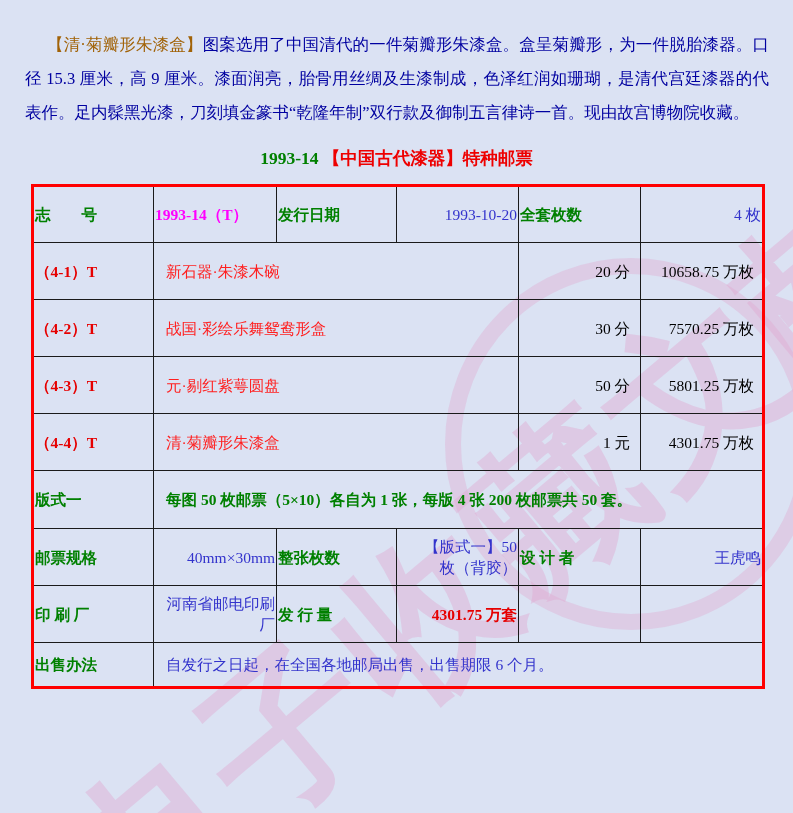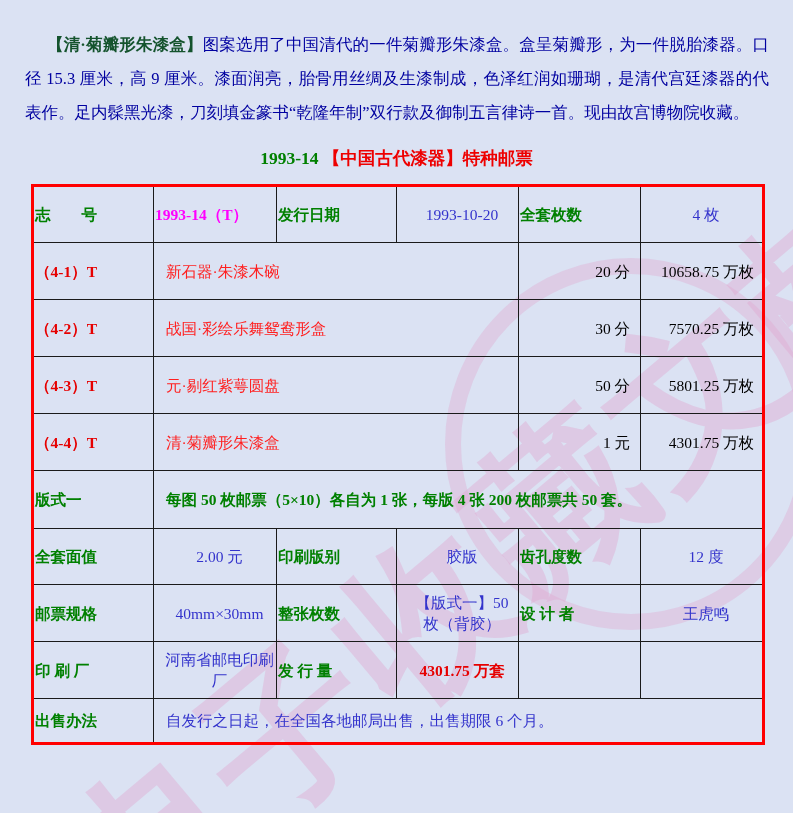--- a/index.html
+++ b/index.html
@@ -21,42 +21,42 @@
     position:absolute;left:445px;top:258px;width:340px;height:340px;
     border:16px solid rgba(224,168,208,0.38);border-radius:50%;
   }
   
   .content{position:relative;z-index:1;}
   .intro{
     padding:11px 24px 0 25px;
     font-size:16.5px;line-height:34px;color:#0000a0;
     text-align:justify;text-indent:22px;
   }
-  .intro .hl{color:#14532d;font-weight:bold;}
+  .intro .hl{color:#a16207;font-weight:normal;}
   .page-title{
     margin-top:15px;text-align:center;
     font-size:17.5px;font-weight:bold;line-height:24px;
   }
   .page-title .t-green{color:#008000;}
   .page-title .t-red{color:#ee0000;}
   table.stamp-table{
     margin:14px 0 0 31px;width:731px;
     border-collapse:collapse;table-layout:fixed;
     border:3px solid #ff0000;
     background:transparent;
   }
   .stamp-table td{
     border:1px solid #1a1a1a;
     font-size:15.5px;line-height:21px;
     vertical-align:middle;
     overflow:hidden;
   }
   .stamp-table tr{height:57px;}
   td.ctr{text-align:left;}
-  td.tl{text-align:center;padding-left:10px;}
+  td.tl{text-align:right;padding-left:10px;}
   td.tl12{text-align:left;padding-left:12px;padding-right:6px;}
   td.tr10{text-align:right;padding-right:10px;}
   td.tr8{text-align:right;padding-right:8px;}
   .g{color:#008000;font-weight:bold;}
   .b{color:#3333cc;}
   .r{color:#ff1f1f;}
   .rl{color:#000000;}
   .rb{color:#e60000;font-weight:bold;margin-top:36px;}
   .m{color:#ff00ff;font-weight:bold;}
 </style>
@@ -123,28 +123,20 @@
         <td class="tl12 r" colspan="3">清·菊瓣形朱漆盒</td>
         <td class="tr10 rl">1 元</td>
         <td class="tr8 rl">4301.75 万枚</td>
       </tr>
 
       <tr style="height:58px">
         <td class="ctr g">版式一</td>
         <td class="tl12 g" colspan="5">每图 50 枚邮票（5×10）各自为 1 张，每版 4 张 200 枚邮票共 50 套。</td>
       </tr>
 
-      <tr style="height:56px">
-        <td class="ctr g">全套面值</td>
-        <td class="tl b">2.00 元</td>
-        <td class="ctr g">印刷版别</td>
-        <td class="tl b">胶版</td>
-        <td class="ctr g">齿孔度数</td>
-        <td class="tl b">12 度</td>
-      </tr>
 
       <tr>
         <td class="ctr g">邮票规格</td>
         <td class="tl b">40mm×30mm</td>
         <td class="ctr g">整张枚数</td>
         <td class="tl b">【版式一】50 枚（背胶）</td>
         <td class="ctr g">设 计 者</td>
         <td class="tl b">王虎鸣</td>
       </tr>
 

